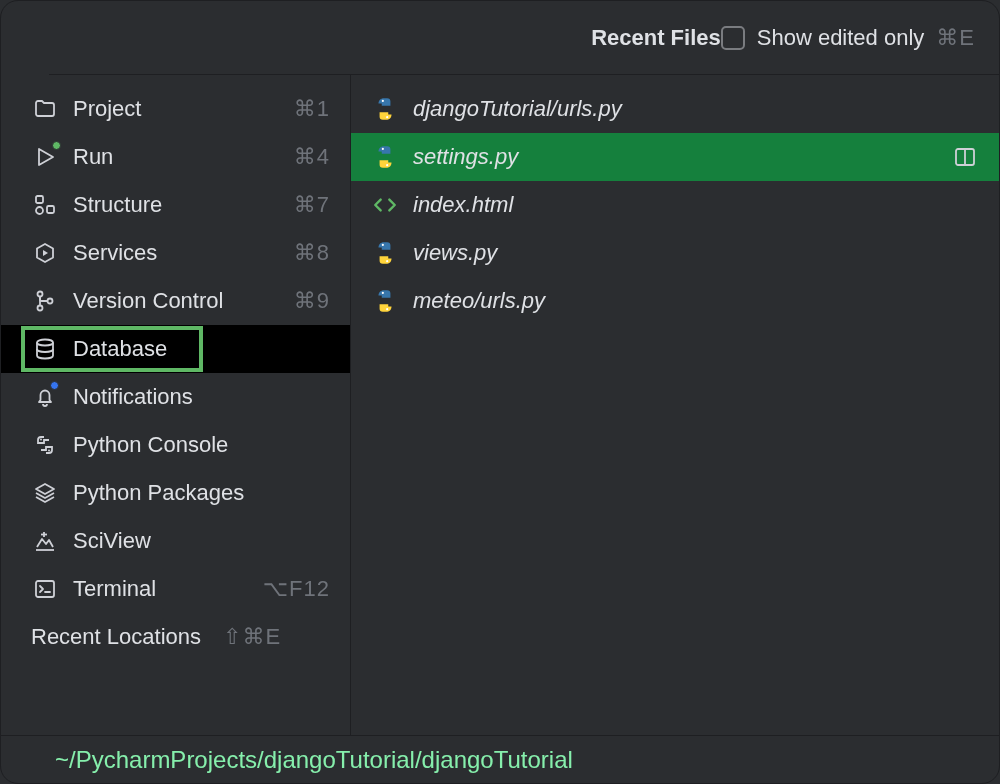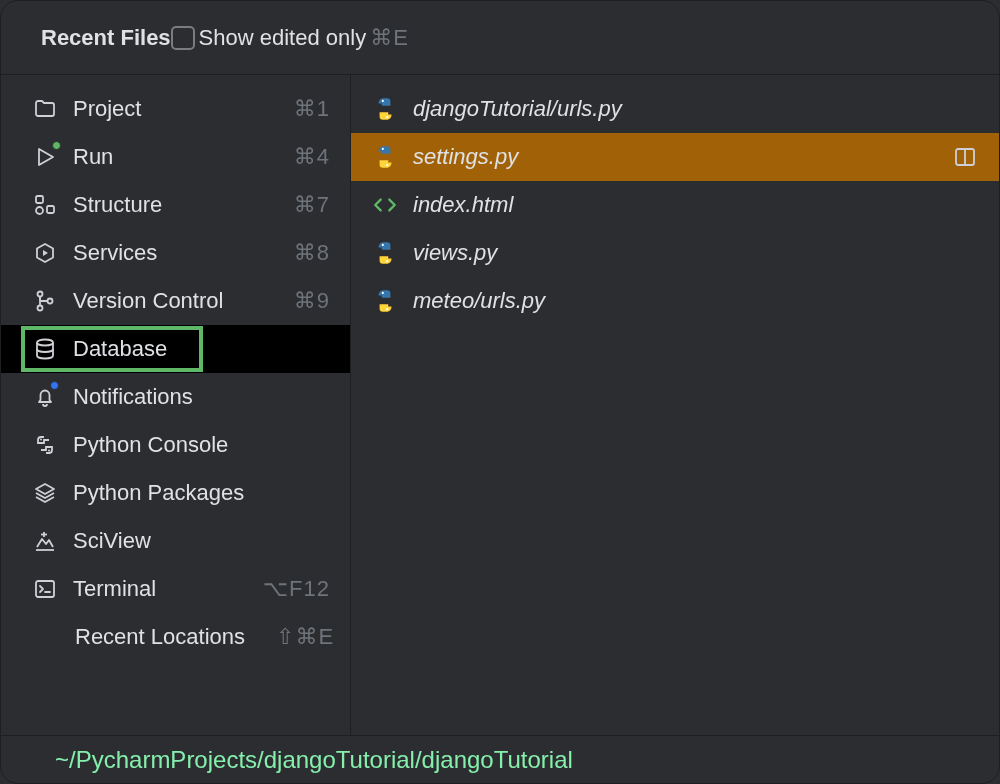--- a/index.html
+++ b/index.html
@@ -18,33 +18,34 @@
   border: 1px solid #1e1f22;
   border-radius: 18px;
   display: flex;
   flex-direction: column;
   overflow: hidden;
 }
 .header {
   height: 74px;
   display: flex;
   align-items: center;
-  justify-content: flex-start;
+  justify-content: flex-end;
   padding: 0 24px 0 40px;
   border-bottom: 1px solid #1e1f22;
+  margin-left: 48px;
 }
 .title {
   font-size: 22px;
   font-weight: 700;
   color: #dfe1e5;
 }
 .header-right {
   display: flex;
   align-items: center;
-  gap: 4px;
+  gap: 12px;
 }
 .checkbox {
   width: 24px;
   height: 24px;
   border: 2px solid #7a7c80;
   border-radius: 5px;
   background: transparent;
 }
 .show-edited {
   font-size: 22px;
@@ -104,41 +105,40 @@
 .sidebar-shortcut {
   font-size: 22px;
   color: #6f737a;
   letter-spacing: 1px;
 }
 .recent-locations {
   height: 48px;
   display: flex;
   align-items: center;
   padding: 0 20px 0 30px;
-  gap: 31px;
-  margin-left: 44px;
+  gap: 22px;
 }
 .recent-locations .sidebar-label {
   flex: 0 0 auto;
 }
 .file-list {
   flex: 1;
   padding-top: 10px;
   font-style: italic;
 }
 .file-item {
   height: 48px;
   display: flex;
   align-items: center;
   padding: 0 20px 0 20px;
   gap: 14px;
   cursor: pointer;
 }
 .file-item.selected {
-  background: #a16207;
+  background: #15803d;
   justify-content: center;
 }
 .file-label {
   font-size: 22px;
   color: #dfe1e5;
   flex: 1;
 }
 .footer {
   height: 48px;
   border-top: 1px solid #1e1f22;

